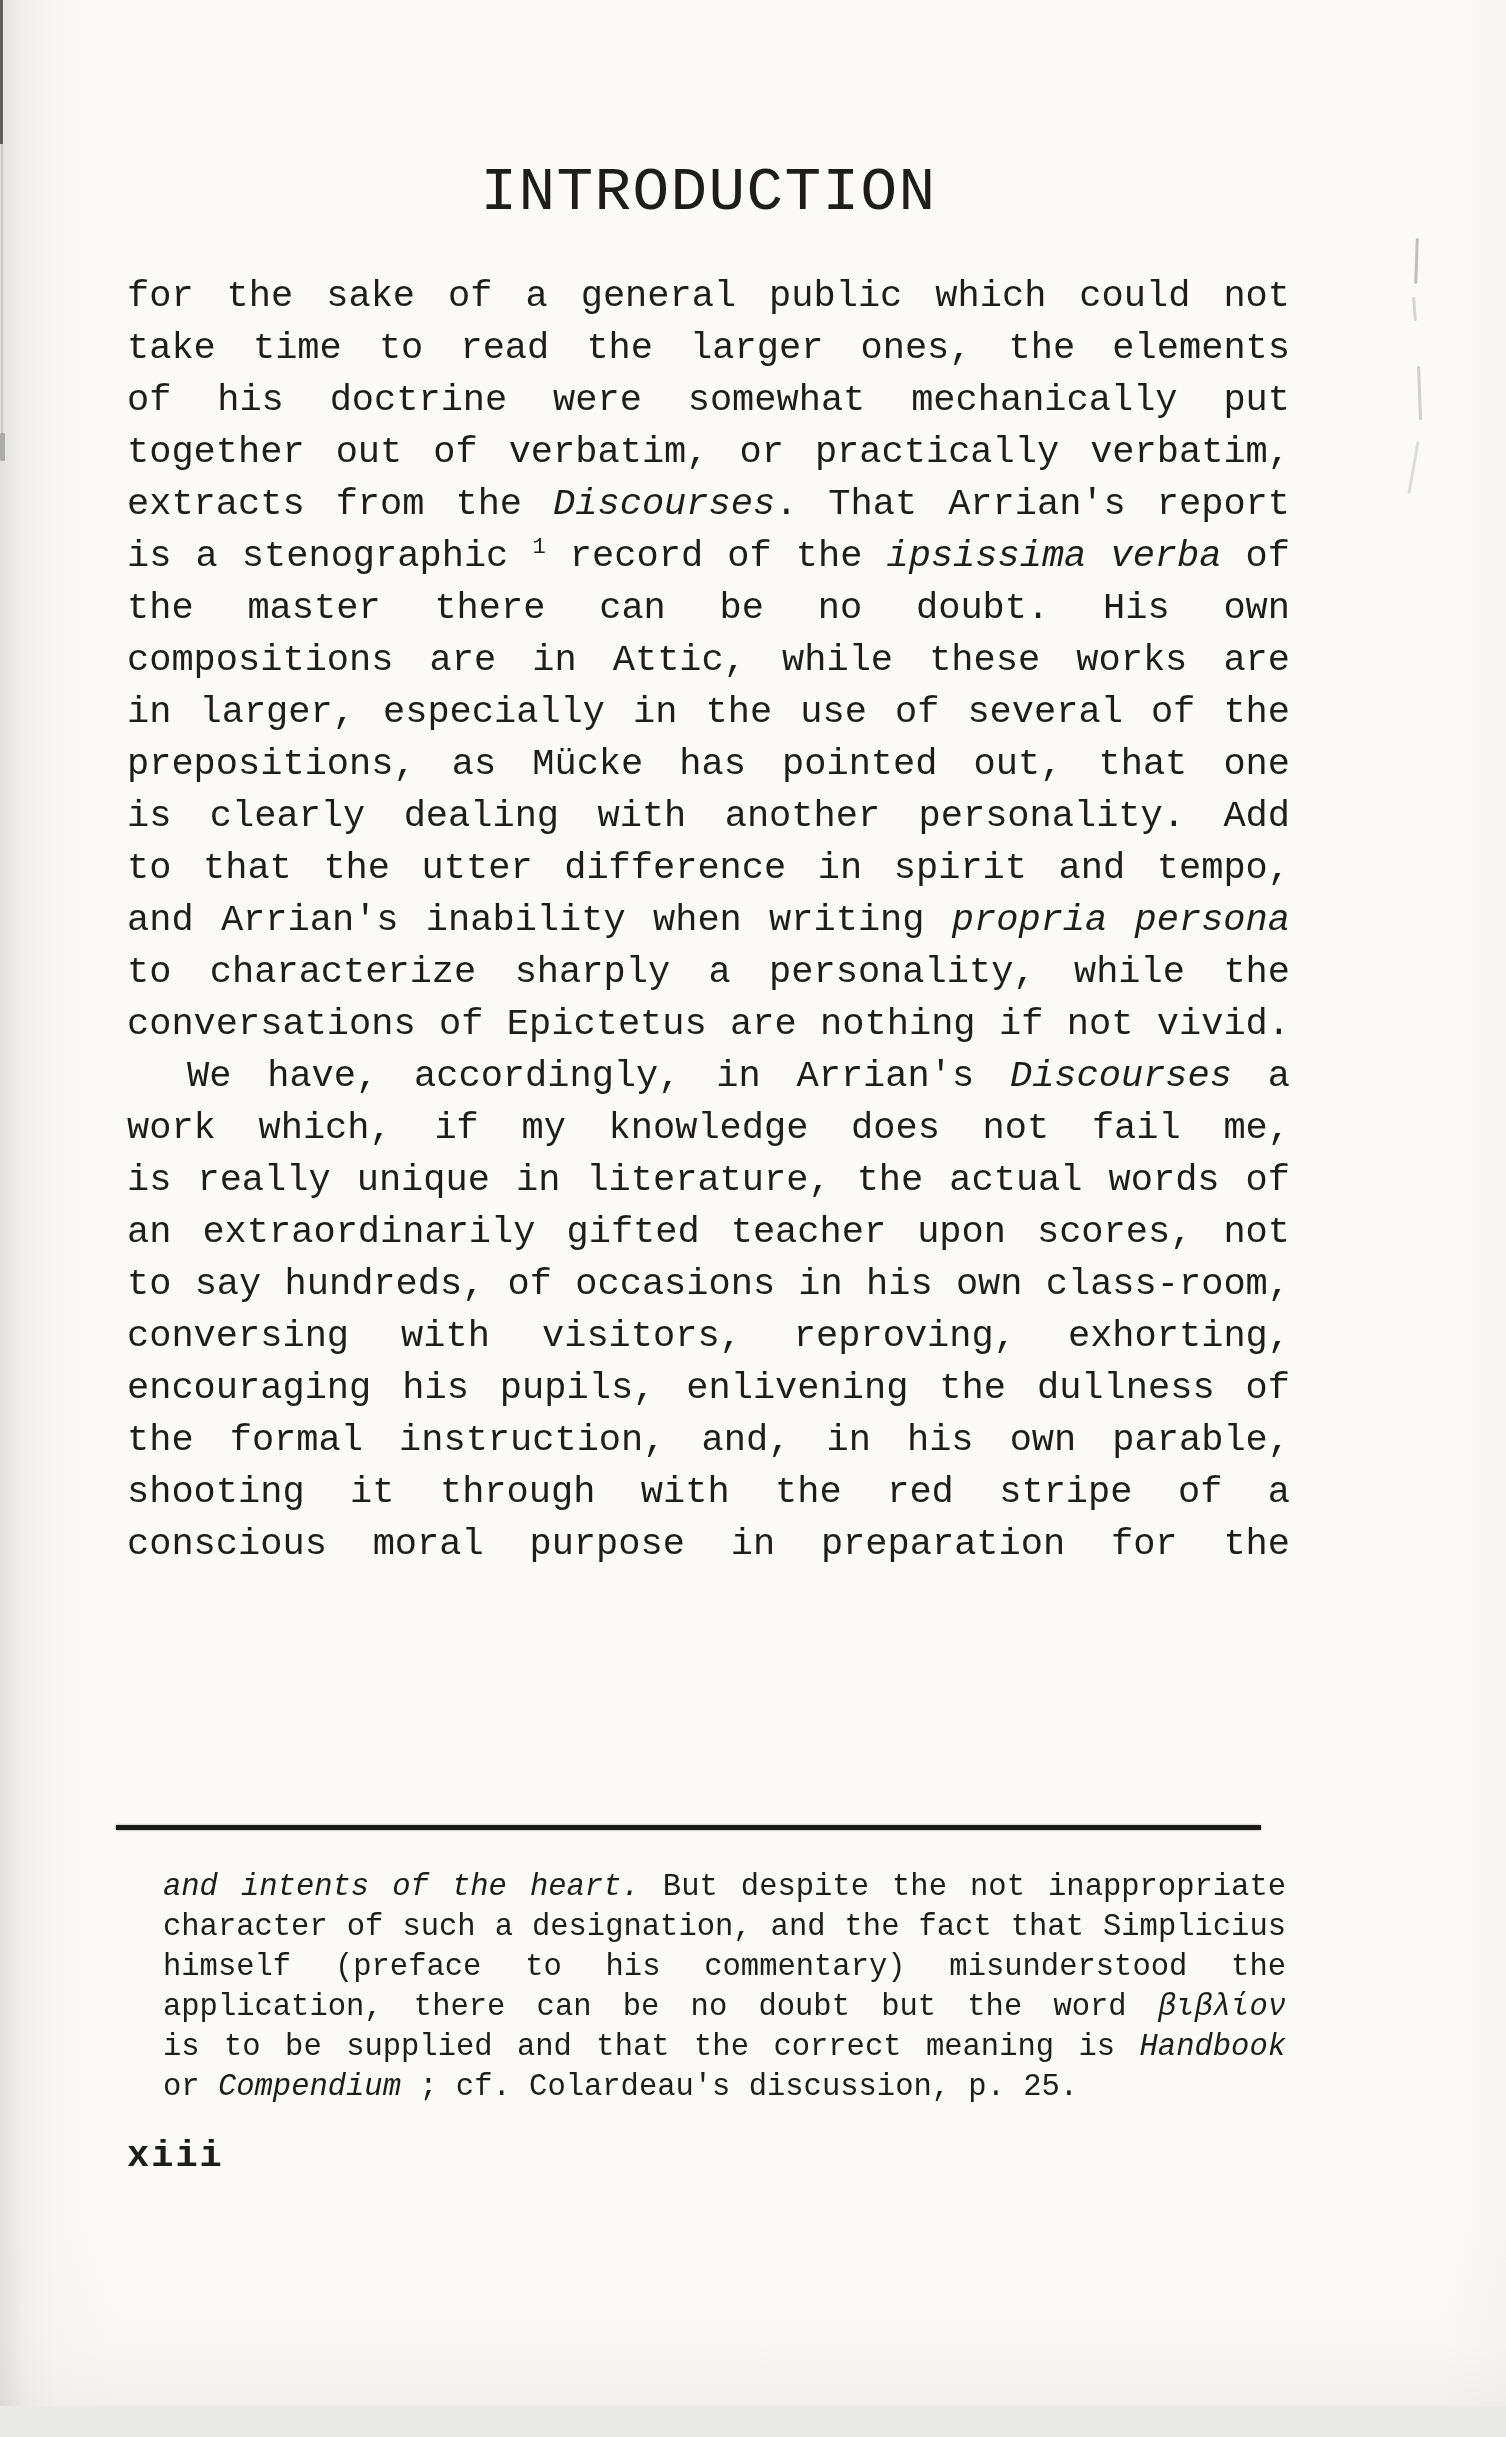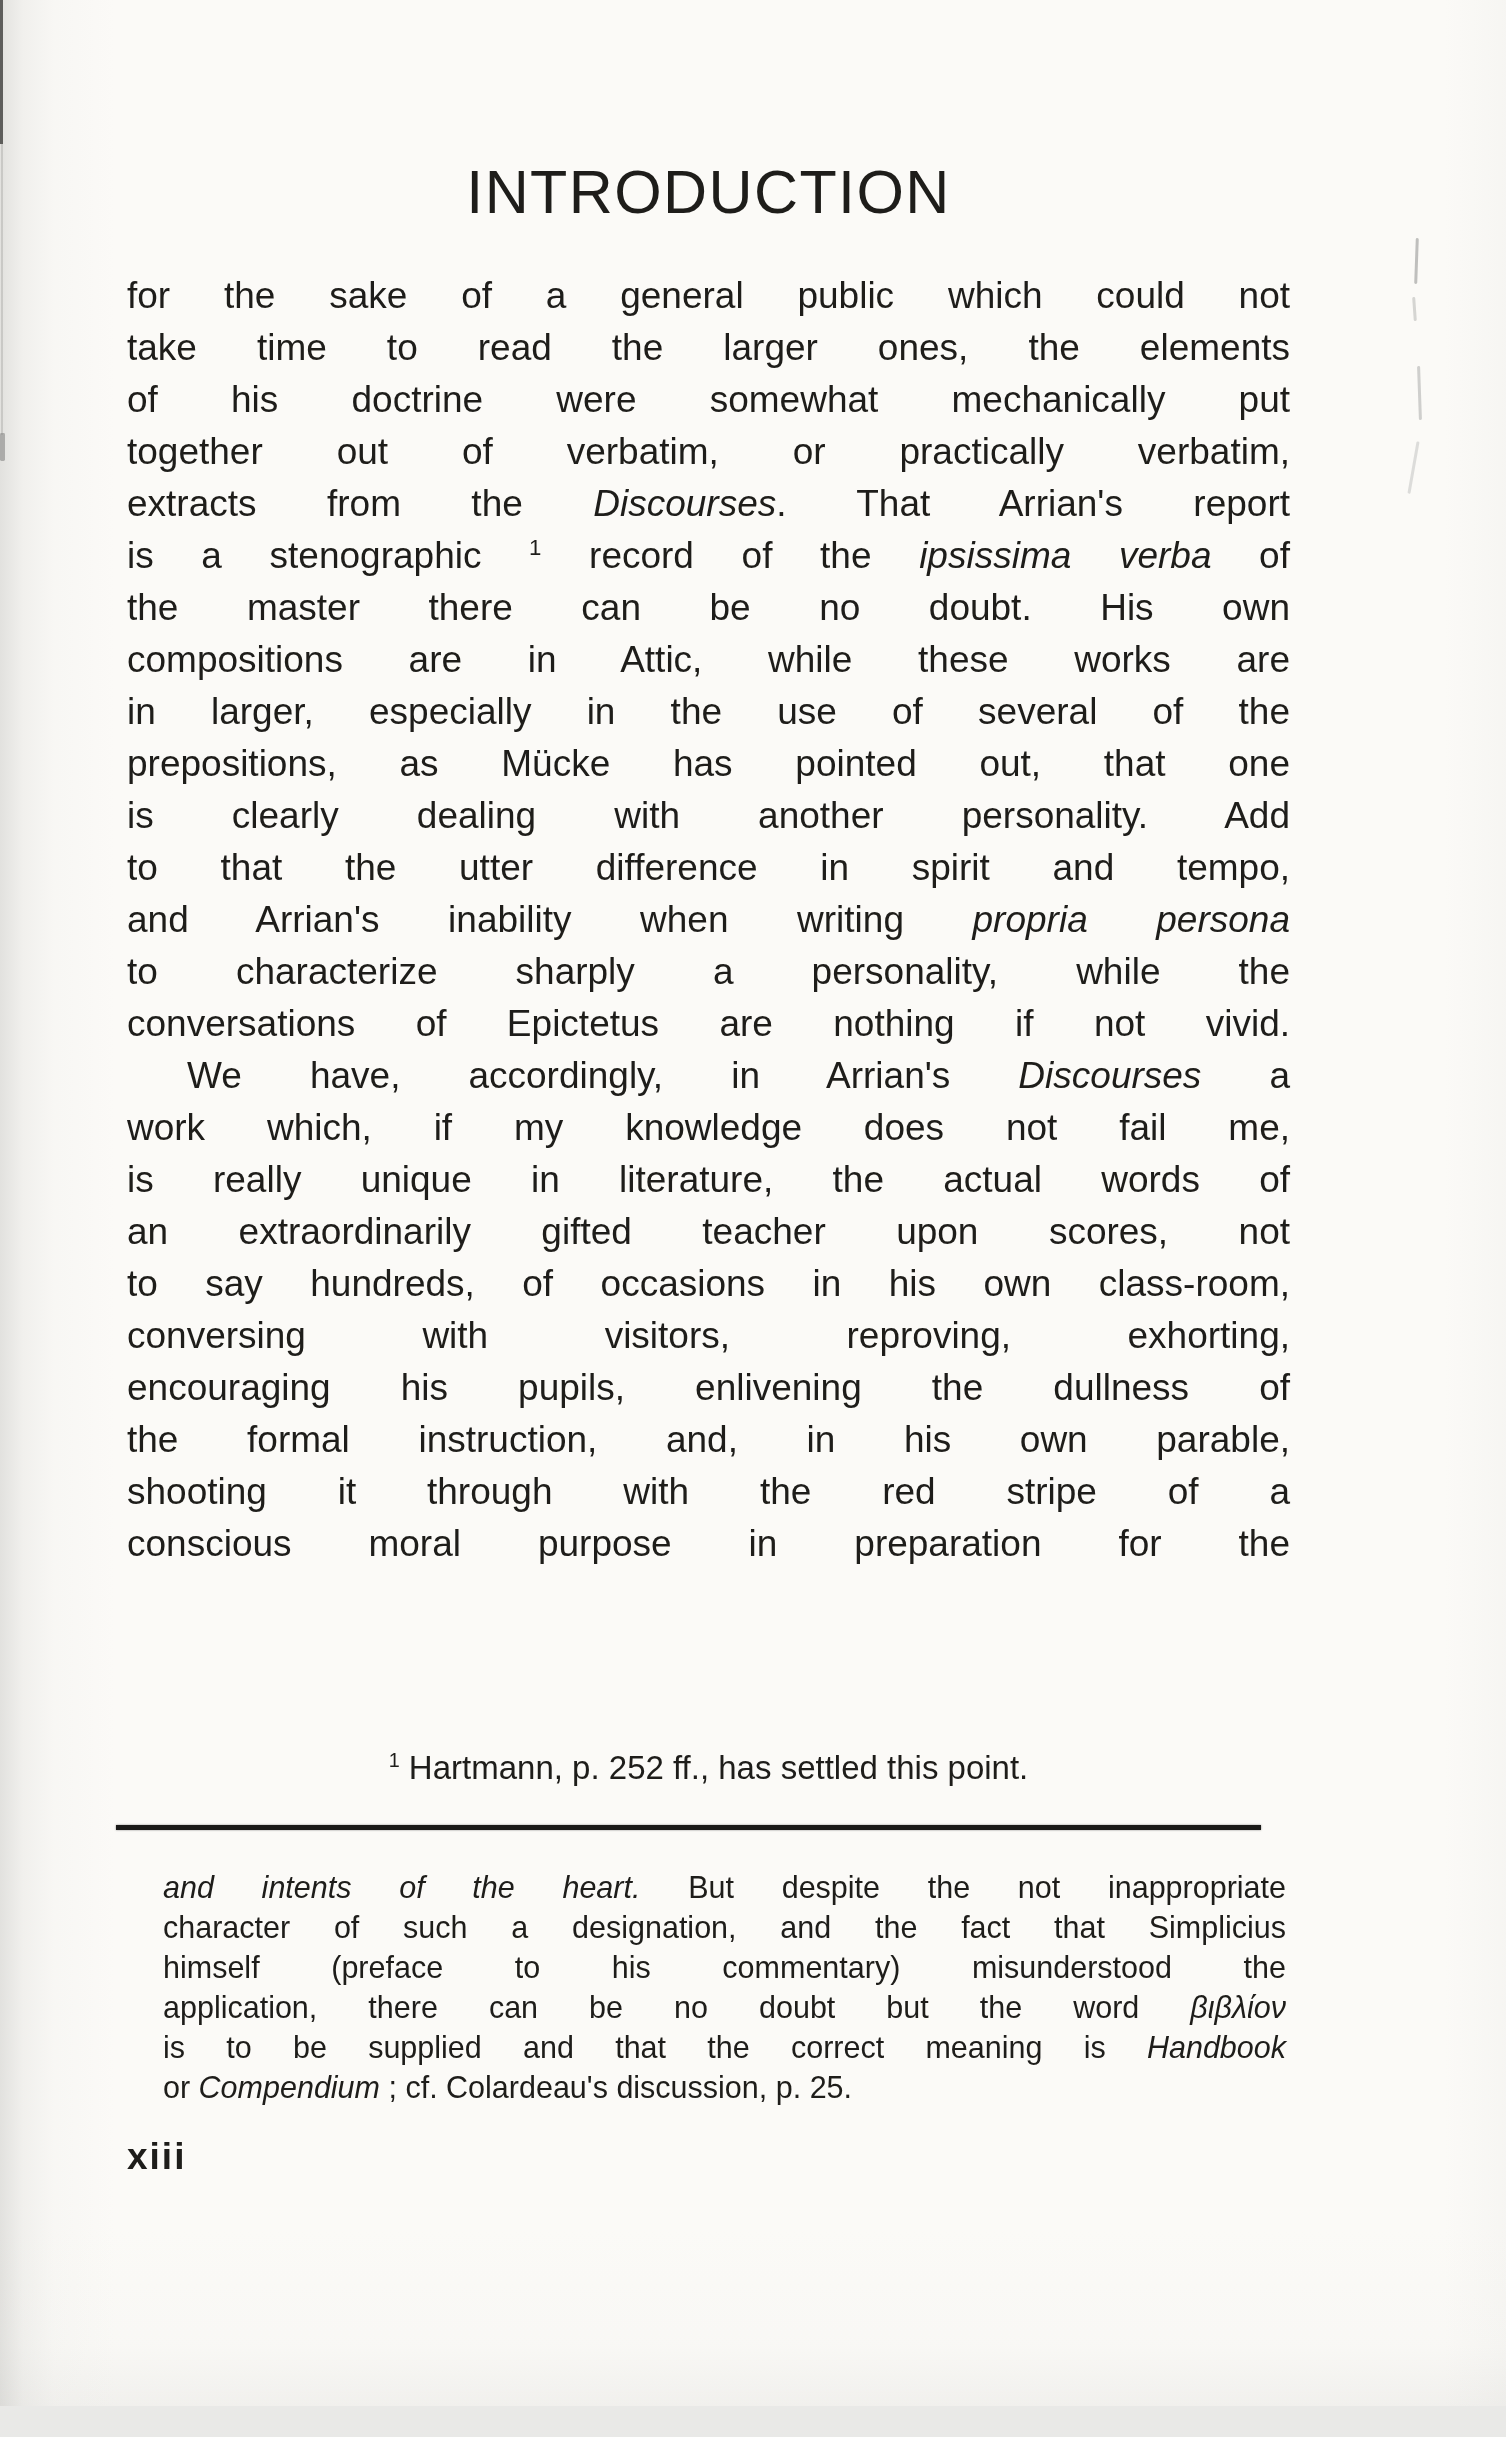--- a/index.html
+++ b/index.html
@@ -6,21 +6,21 @@
     margin: 0;
     padding: 0;
     background: #e9e9e7;
   }
   .page {
     position: relative;
     width: 1506px;
     height: 2406px;
     overflow: hidden;
     color: #1e1d1a;
-    font-family: Liberation Sans, sans-serif;
+    font-family: Liberation Mono, monospace;
     background:
       linear-gradient(90deg, rgba(185,185,182,0.38) 0px, rgba(214,214,211,0.28) 23px, rgba(233,233,230,0.18) 54px, rgba(250,250,248,0) 115px),
       linear-gradient(0deg, rgba(205,205,202,0.22) 0px, rgba(232,232,229,0.12) 61px, rgba(250,250,248,0) 176px),
       linear-gradient(270deg, rgba(228,228,225,0.20) 0px, rgba(248,248,246,0) 61px),
       #fbfaf7;
   }
 
   
   .artifact { position: absolute; pointer-events: none; }
   .corner-bar   { left: 0; top: 0; width: 3.4px; height: 144px; background: #4f4f4d; opacity: .9; }
@@ -134,21 +134,20 @@
         <div class="line">an extraordinarily gifted teacher upon scores, not</div>
         <div class="line">to say hundreds, of occasions in his own class-room,</div>
         <div class="line">conversing with visitors, reproving, exhorting,</div>
         <div class="line">encouraging his pupils, enlivening the dullness of</div>
         <div class="line">the formal instruction, and, in his own parable,</div>
         <div class="line">shooting it through with the red stripe of a</div>
         <div class="line">conscious moral purpose in preparation for the</div>
       </div>
   </div>
 
-  <div class="footnote-ref"><sup>1</sup> Hartmann, p. 252 ff., has settled this point.</div>
 
   <hr class="rule">
 
   <div class="footnote-cont">
       <div class="line"><i>and intents of the heart.</i> But despite the not inappropriate</div>
       <div class="line">character of such a designation, and the fact that Simplicius</div>
       <div class="line">himself (preface to his commentary) misunderstood the</div>
       <div class="line">application, there can be no doubt but the word <i>βιβλίον</i></div>
       <div class="line">is to be supplied and that the correct meaning is <i>Handbook</i></div>
       <div class="line">or <i>Compendium</i> ; cf. Colardeau's discussion, p. 25.</div>

